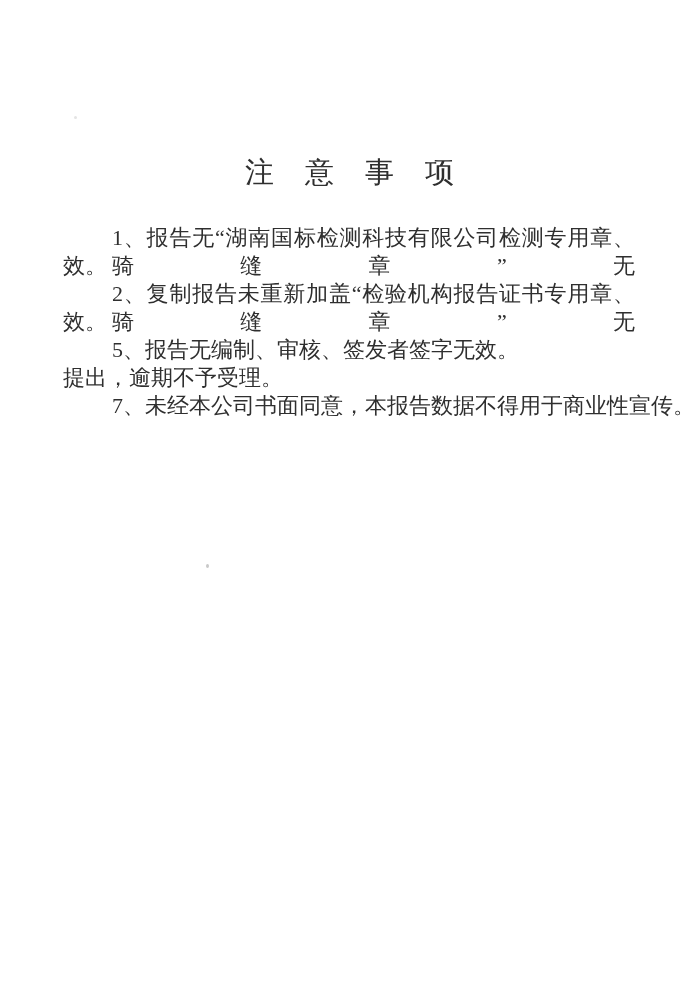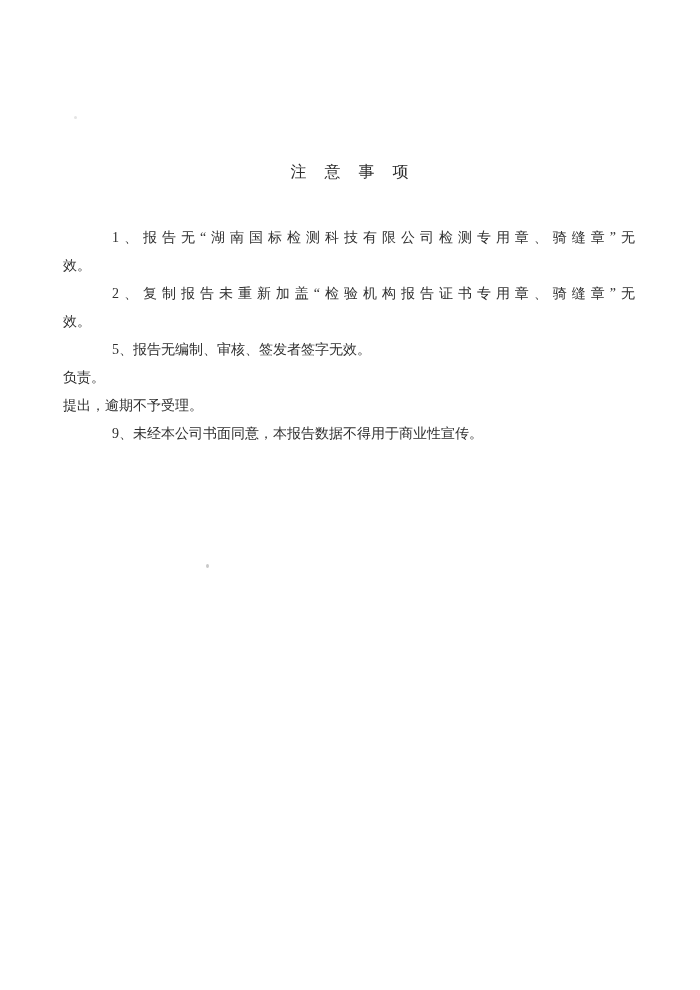--- a/index.html
+++ b/index.html
@@ -16,32 +16,32 @@
     font-family: "Liberation Serif", "DejaVu Serif", serif;
     color: var(--ink, #2f2f2f);
   }
   .title {
     position: absolute;
     top: 155px;
     left: 0;
     width: 100%;
     margin: 0;
     text-align: center;
-    font-size: 16px;
+    font-size: 29px;
     font-weight: normal;
     line-height: 34px;
     letter-spacing: 1px;
     color: var(--ink, #2f2f2f);
   }
   .notice-body {
     position: absolute;
     top: 224px;
     left: 63px;
     width: 572px;
-    font-size: 14px;
+    font-size: 22px;
     line-height: 28px;
     color: var(--ink, #2f2f2f);
   }
   .line {
     height: 28px;
     line-height: 28px;
     white-space: nowrap;
     overflow: visible;
   }
   .line.indent {
@@ -73,20 +73,19 @@
 
 <div class="page">
   <h1 class="title">注　意　事　项</h1>
 
   <div class="notice-body">
       <div class="line indent fill">1、报告无“湖南国标检测科技有限公司检测专用章、骑缝章”无</div>
       <div class="line">效。</div>
       <div class="line indent fill">2、复制报告未重新加盖“检验机构报告证书专用章、骑缝章”无</div>
       <div class="line">效。</div>
       <div class="line indent">5、报告无编制、审核、签发者签字无效。</div>
-      <div class="line">负责。</div>
       <div class="line">提出，逾期不予受理。</div>
-      <div class="line indent">9、未经本公司书面同意，本报告数据不得用于商业性宣传。</div>
+      <div class="line indent">7、未经本公司书面同意，本报告数据不得用于商业性宣传。</div>
     </div>
 
   <div class="speck speck-1"></div>
   <div class="speck speck-2"></div>
 </div>
 
 </body></html>

